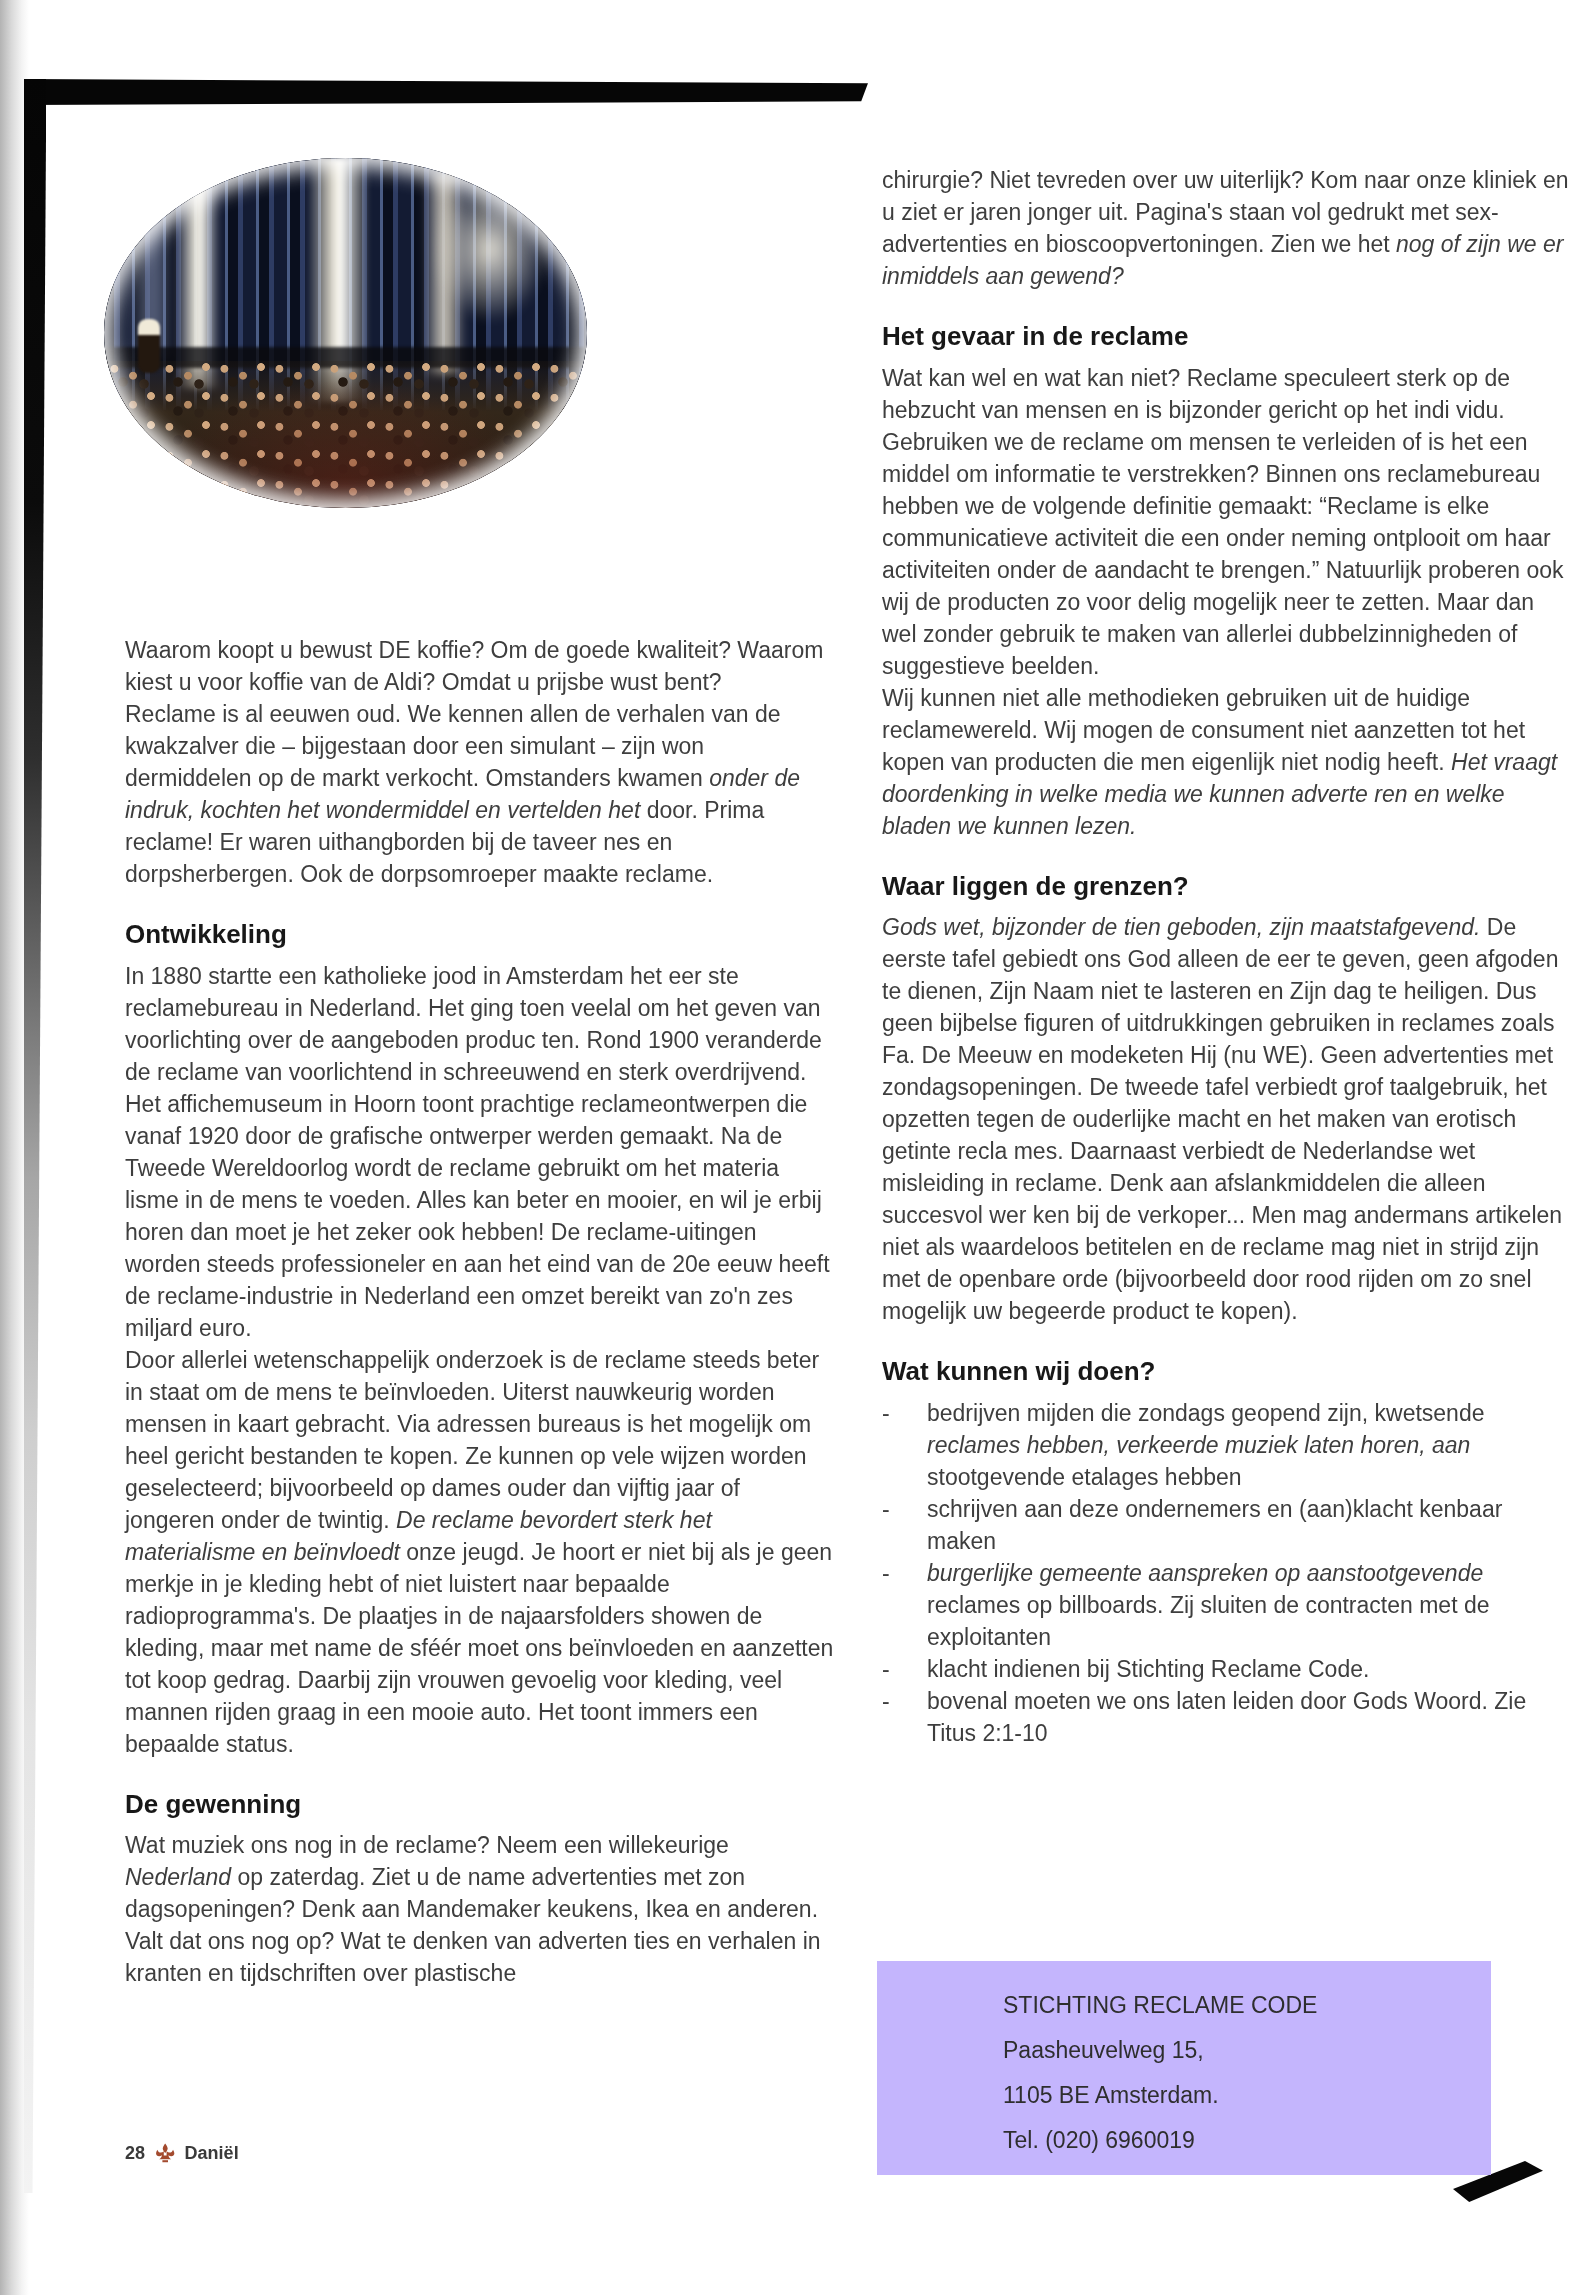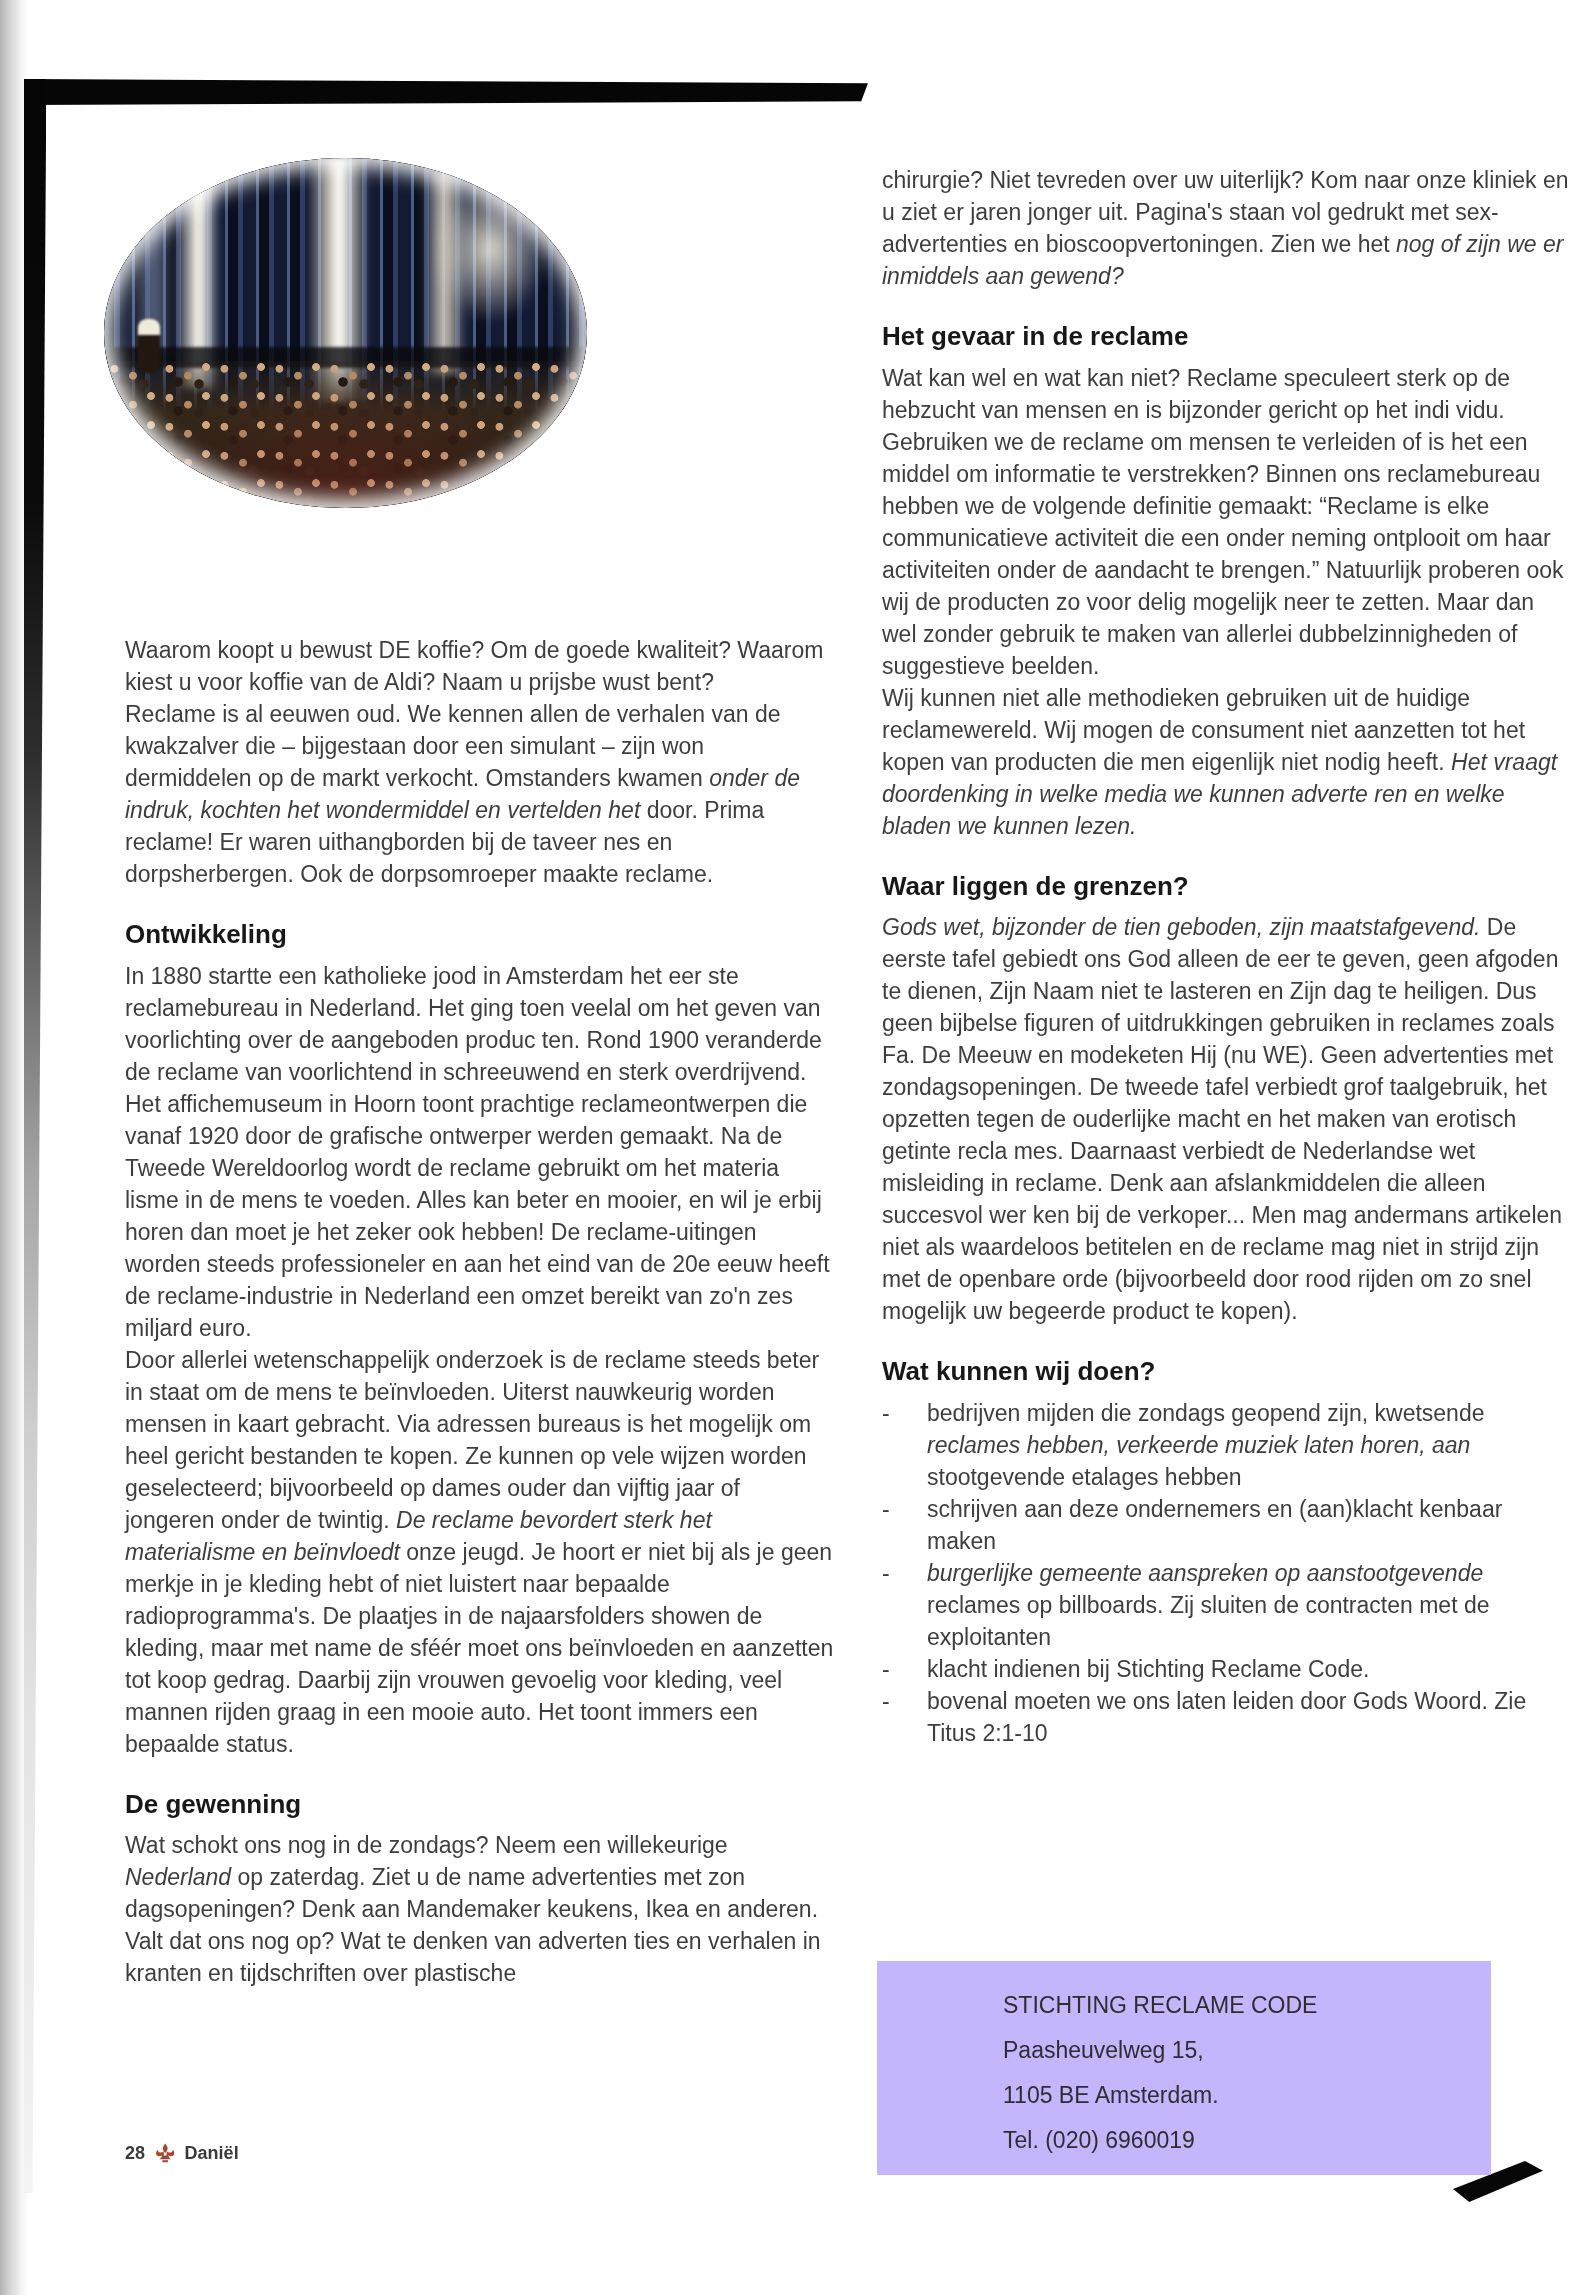--- a/index.html
+++ b/index.html
@@ -112,29 +112,29 @@
   <div class="glow-right"></div>
   <div class="glow-top-right"></div>
   <div class="rail"></div>
   <div class="crowd"></div>
   <div class="crowd-tint"></div>
   <div class="figure"></div>
   <div class="feather"></div>
 </div>
 
 <div class="col col-left">
-  <p class="bt"><span>Waarom koopt u bewust DE koffie? Om de goede kwaliteit? Waarom kiest u voor koffie van de Aldi? Naam u prijsbe wust bent?</span></p>
+  <p class="bt"><span>Waarom koopt u bewust DE koffie? Om de goede kwaliteit? Waarom kiest u voor koffie van de Aldi? Omdat u prijsbe wust bent?</span></p>
   <p class="bt"><span>Reclame is al eeuwen oud. We kennen allen de verhalen van de kwakzalver die – bijgestaan door een simulant – zijn won dermiddelen op de markt verkocht. Omstanders kwamen </span><span class="it">onder de indruk, kochten het wondermiddel en vertelden het </span><span>door. Prima reclame! Er waren uithangborden bij de taveer nes en dorpsherbergen. Ook de dorpsomroeper maakte reclame.</span></p>
 
   <h2>Ontwikkeling</h2>
   <p class="bt"><span>In 1880 startte een katholieke jood in Amsterdam het eer ste reclamebureau in Nederland. Het ging toen veelal om het geven van voorlichting over de aangeboden produc ten. Rond 1900 veranderde de reclame van voorlichtend in schreeuwend en sterk overdrijvend. Het affichemuseum in Hoorn toont prachtige reclameontwerpen die vanaf 1920 door de grafische ontwerper werden gemaakt. Na de Tweede Wereldoorlog wordt de reclame gebruikt om het materia lisme in de mens te voeden. Alles kan beter en mooier, en wil je erbij horen dan moet je het zeker ook hebben! De reclame-uitingen worden steeds professioneler en aan het eind van de 20e eeuw heeft de reclame-industrie in Nederland een omzet bereikt van zo'n zes miljard euro.</span></p>
   <p class="bt"><span>Door allerlei wetenschappelijk onderzoek is de reclame steeds beter in staat om de mens te beïnvloeden. Uiterst nauwkeurig worden mensen in kaart gebracht. Via adressen bureaus is het mogelijk om heel gericht bestanden te kopen. Ze kunnen op vele wijzen worden geselecteerd; bijvoorbeeld op dames ouder dan vijftig jaar of jongeren onder de twintig. </span><span class="it">De reclame bevordert sterk het materialisme en beïnvloedt </span><span>onze jeugd. Je hoort er niet bij als je geen merkje in je kleding hebt of niet luistert naar bepaalde radioprogramma's. De plaatjes in de najaarsfolders showen de kleding, maar met name de sféér moet ons beïnvloeden en aanzetten tot koop gedrag. Daarbij zijn vrouwen gevoelig voor kleding, veel mannen rijden graag in een mooie auto. Het toont immers een bepaalde status.</span></p>
 
   <h2>De gewenning</h2>
-  <p class="bt"><span>Wat schokt ons nog in de zondags? Neem een willekeurige </span><span class="it">Nederland</span><span> op zaterdag. Ziet u de name advertenties met zon dagsopeningen? Denk aan Mandemaker keukens, Ikea en anderen. Valt dat ons nog op? Wat te denken van adverten ties en verhalen in kranten en tijdschriften over plastische</span></p>
+  <p class="bt"><span>Wat muziek ons nog in de reclame? Neem een willekeurige </span><span class="it">Nederland</span><span> op zaterdag. Ziet u de name advertenties met zon dagsopeningen? Denk aan Mandemaker keukens, Ikea en anderen. Valt dat ons nog op? Wat te denken van adverten ties en verhalen in kranten en tijdschriften over plastische</span></p>
 </div>
 
 <div class="col col-right">
   <p class="bt"><span>chirurgie? Niet tevreden over uw uiterlijk? Kom naar onze kliniek en u ziet er jaren jonger uit. Pagina's staan vol gedrukt met sex-advertenties en bioscoopvertoningen. Zien we het </span><span class="it">nog of zijn we er inmiddels aan gewend?</span></p>
 
   <h2>Het gevaar in de reclame</h2>
   <p class="bt"><span>Wat kan wel en wat kan niet? Reclame speculeert sterk op de hebzucht van mensen en is bijzonder gericht op het indi vidu. Gebruiken we de reclame om mensen te verleiden of is het een middel om informatie te verstrekken? Binnen ons reclamebureau hebben we de volgende definitie gemaakt: “Reclame is elke communicatieve activiteit die een onder neming ontplooit om haar activiteiten onder de aandacht te brengen.” Natuurlijk proberen ook wij de producten zo voor delig mogelijk neer te zetten. Maar dan wel zonder gebruik te maken van allerlei dubbelzinnigheden of suggestieve beelden.</span></p>
   <p class="bt"><span>Wij kunnen niet alle methodieken gebruiken uit de huidige reclamewereld. Wij mogen de consument niet aanzetten tot het kopen van producten die men eigenlijk niet nodig heeft. </span><span class="it">Het vraagt doordenking in welke media we kunnen adverte ren en welke bladen we kunnen lezen.</span></p>
 
   <h2>Waar liggen de grenzen?</h2>

